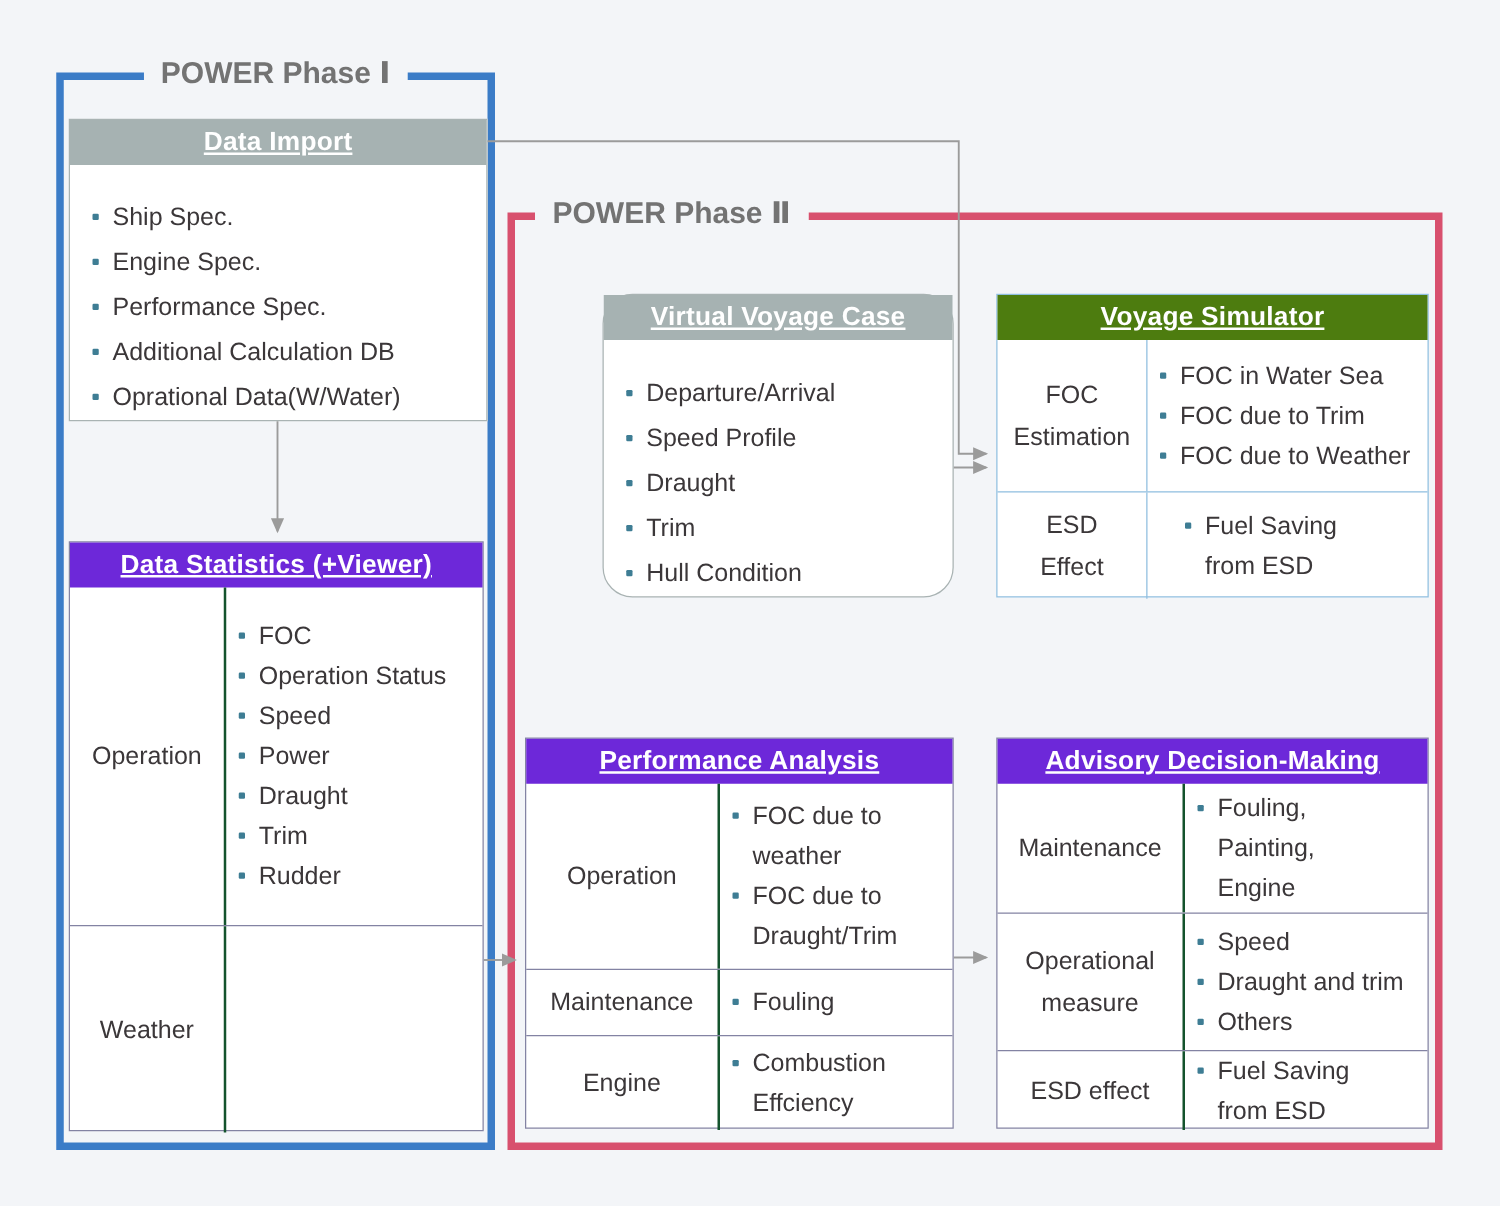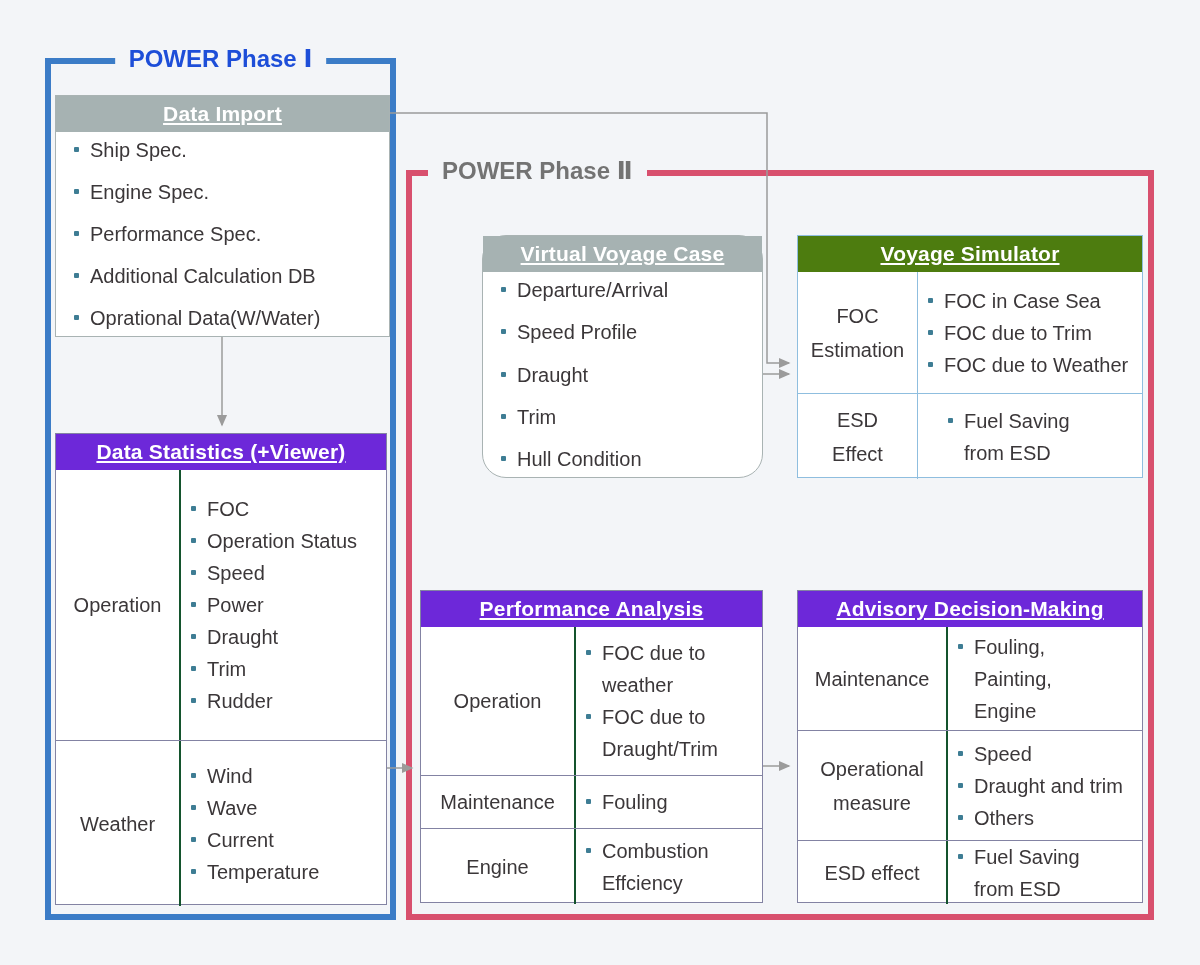--- a/index.html
+++ b/index.html
@@ -25,21 +25,21 @@
   .frame-label{
     position:absolute;
     top:-20px;
     background:#f3f5f8;
     padding:0 14px;
     font-size:24px;
     font-weight:bold;
     line-height:30px;
     white-space:nowrap;
   }
-  .frame--blue .frame-label{left:50%;transform:translateX(-50%);color:#1d4ed8;}
+  .frame--blue .frame-label{left:50%;transform:translateX(-50%);color:#737373;}
   .frame--red .frame-label{left:16px;color:#737373;}
   
   .box{
     position:absolute;
     box-sizing:border-box;
     background:#ffffff;
     z-index:2;
     display:flex;
     flex-direction:column;
   }
@@ -54,21 +54,21 @@
     font-weight:bold;
     letter-spacing:0.2px;
     text-decoration:underline;
   }
   .box--gray .box-header{background:#a6b2b2;}
   .box--purple .box-header{background:#6d28d9;}
   .box--bluehdr .box-header{background:#4d7c0f;}
   
   .blist{
     flex:1 1 auto;
-    display:flex;flex-direction:column;justify-content:space-between;
+    display:flex;flex-direction:column;justify-content:flex-end;
     padding-left:18px;
   }
   .li{
     display:flex;align-items:flex-start;
     font-size:20px;
     line-height:36px;
   }
   .bullet{
     flex:0 0 5px;
     width:5px;height:5px;
@@ -197,38 +197,20 @@
               <span class="li-text">Trim</span>
             </div>
             <div class="li">
               <span class="bullet"></span>
               <span class="li-text">Rudder</span>
             </div>
           </div>
         </div>
         <div class="trow">
           <div class="tlabel">Weather</div>
-          <div class="titems">
-            <div class="li">
-              <span class="bullet"></span>
-              <span class="li-text">Wind</span>
-            </div>
-            <div class="li">
-              <span class="bullet"></span>
-              <span class="li-text">Wave</span>
-            </div>
-            <div class="li">
-              <span class="bullet"></span>
-              <span class="li-text">Current</span>
-            </div>
-            <div class="li">
-              <span class="bullet"></span>
-              <span class="li-text">Temperature</span>
-            </div>
-          </div>
         </div>
       </div>
   </div>
 
   <div class="box box--gray" id="virtual-voyage" style="left:482px;top:235px;width:281px;height:243px;border-radius:24px;">
     <div class="box-header">Virtual Voyage Case</div>
     <div class="blist">
         <div class="li">
           <span class="bullet"></span>
           <span class="li-text">Departure/Arrival</span>
@@ -254,21 +236,21 @@
 
   <div class="box box--bluehdr" id="voyage-sim" style="left:797px;top:235px;width:346px;height:243px;">
     <div class="box-header">Voyage Simulator</div>
     <div class="trows">
         <div class="trow">
           <div class="tlabel">FOC
 Estimation</div>
           <div class="titems">
             <div class="li">
               <span class="bullet"></span>
-              <span class="li-text">FOC in Case Sea</span>
+              <span class="li-text">FOC in Water Sea</span>
             </div>
             <div class="li">
               <span class="bullet"></span>
               <span class="li-text">FOC due to Trim</span>
             </div>
             <div class="li">
               <span class="bullet"></span>
               <span class="li-text">FOC due to Weather</span>
             </div>
           </div>

